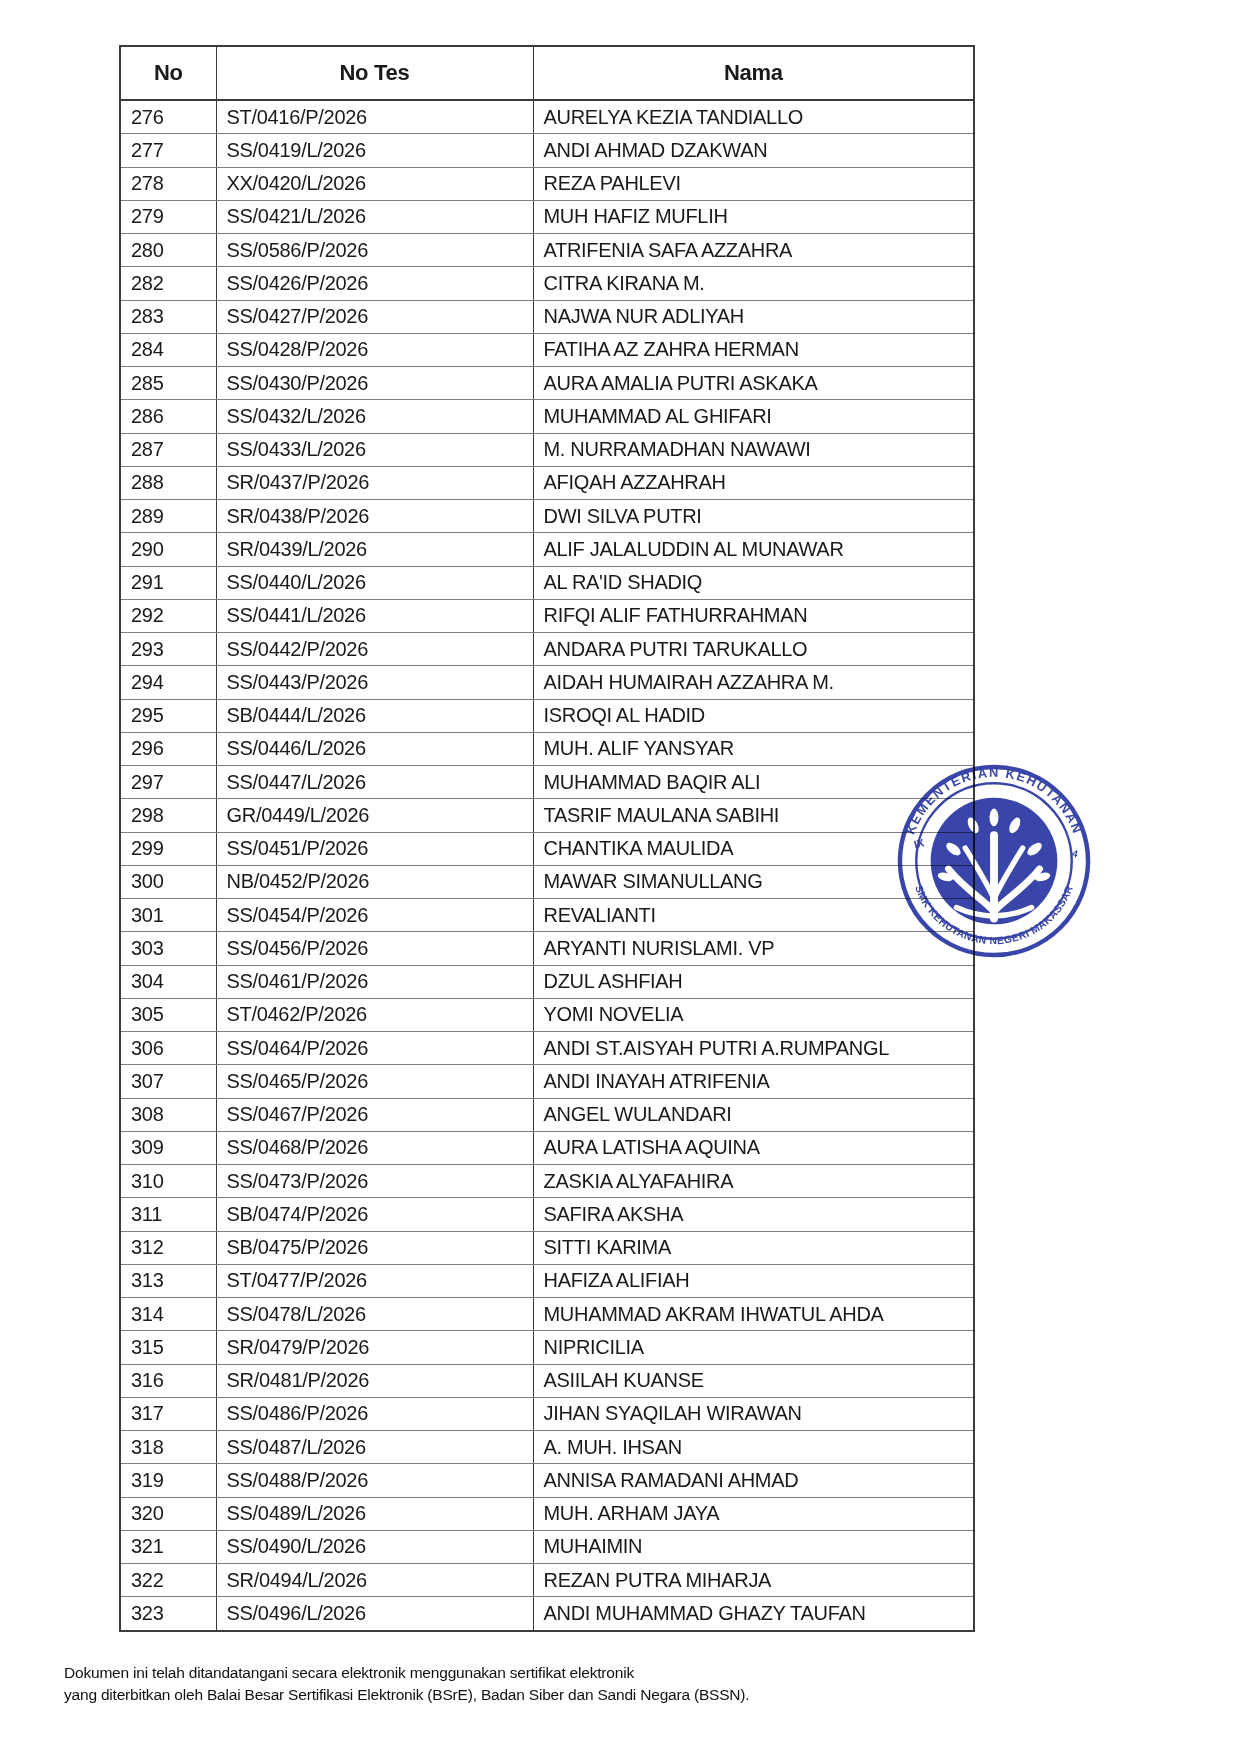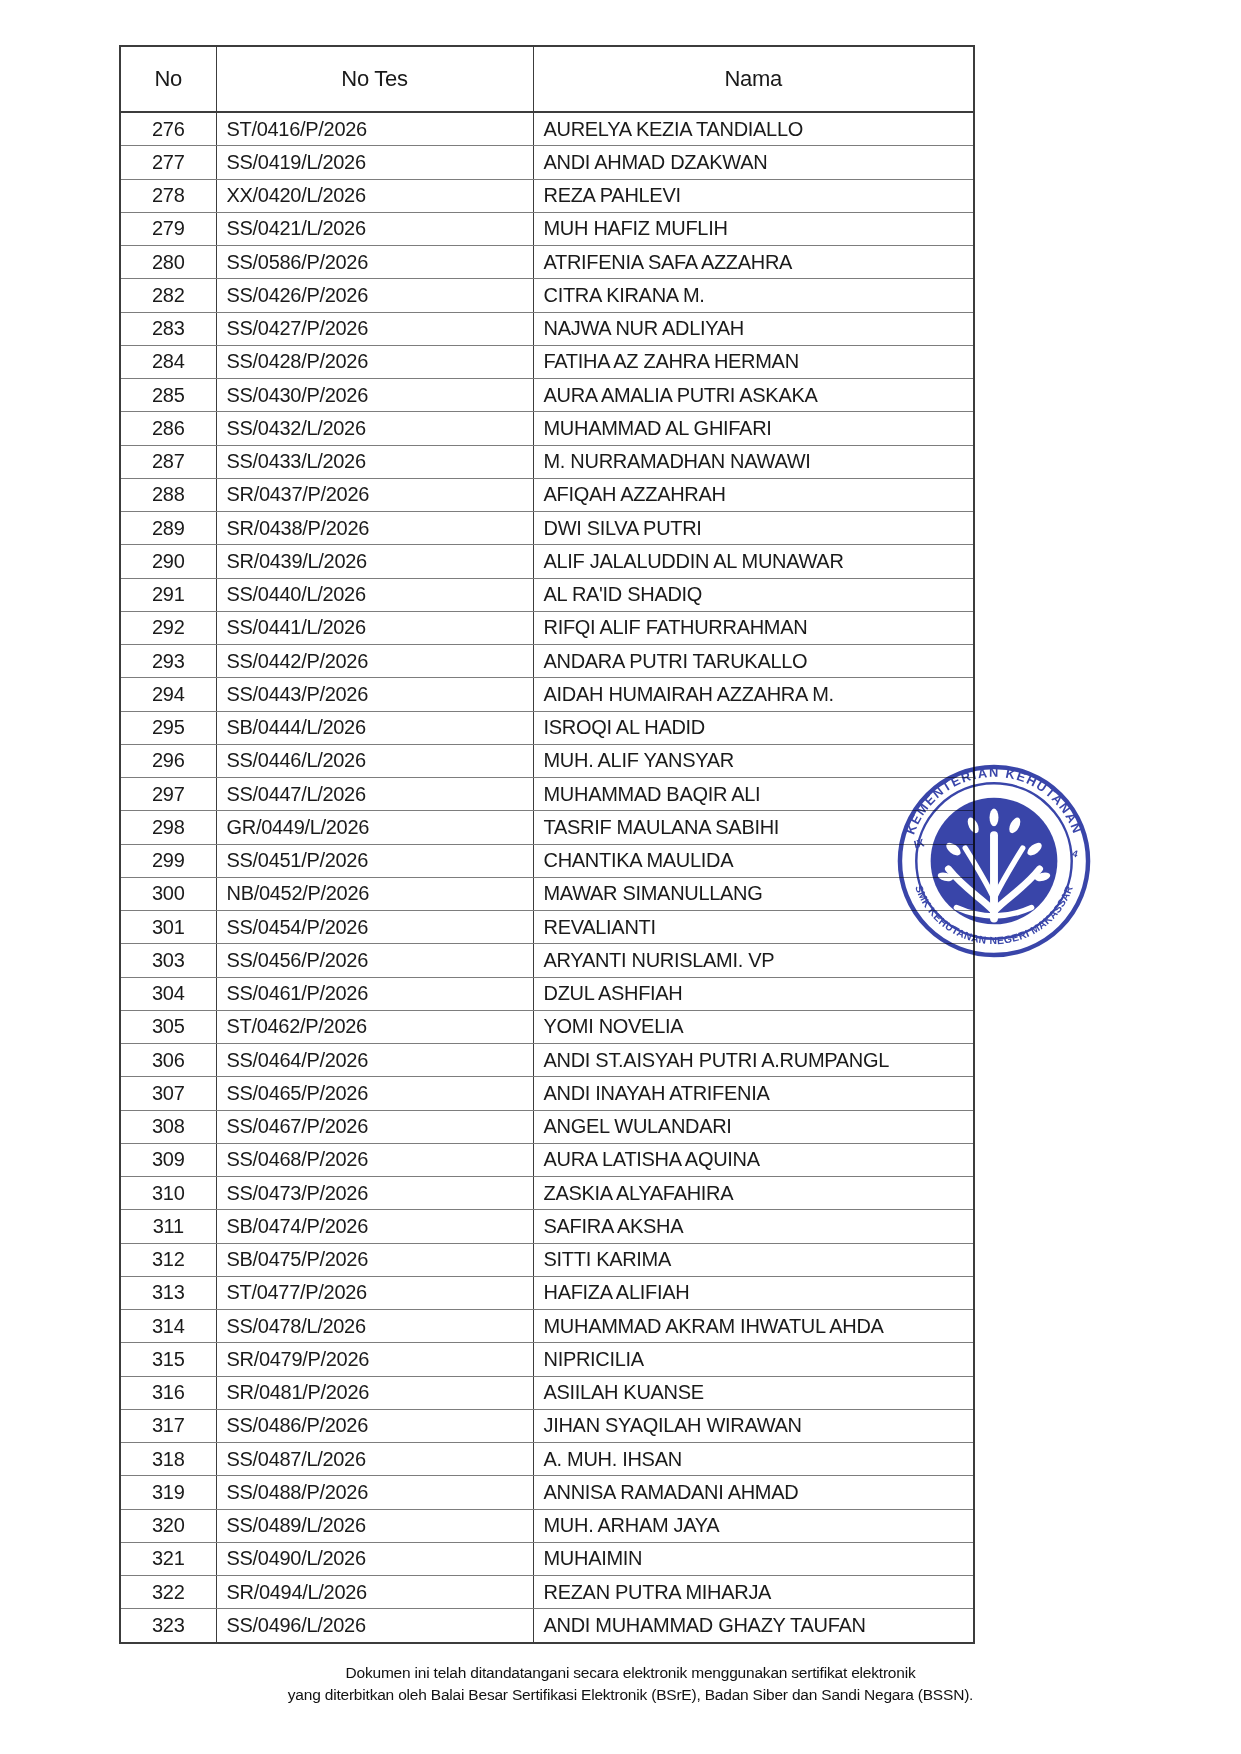--- a/index.html
+++ b/index.html
@@ -13,54 +13,54 @@
   }
   table.list {
     position:absolute; left:119px; top:45px;
     width:854px;
     border-collapse:collapse;
     table-layout:fixed;
     border:2.5px solid #3c3c3c;
   }
   table.list th {
     height:40px;
-    font-size:22px; font-weight:normal;
+    font-size:22px; font-weight:bold;
     text-align:center;
     border:1.5px solid #3c3c3c;
     border-bottom:2px solid #3c3c3c;
     letter-spacing:-0.3px;
-    padding:12px;
+    padding:6px;
   }
   table.list td {
     height:32.25px;
     font-size:20px;
     letter-spacing:-0.3px;
     border-left:1.5px solid #3c3c3c;
     border-right:1.5px solid #3c3c3c;
     border-top:1px solid #7d7d7d;
     border-bottom:1px solid #7d7d7d;
     padding:0 10px;
     white-space:nowrap;
     overflow:hidden;
   }
-  td.c-no { text-align:center; padding:0; }
+  td.c-no { text-align:left; padding:0; }
   td.c-notes, td.c-nama { text-align:left; }
   .stamp {
     position:absolute;
     left:895px; top:762px;
     width:198px; height:198px;
     mix-blend-mode:multiply;
     opacity:0.93;
   }
   .footer {
     position:absolute;
     left:0; right:0;
     top:1662px;
-    text-align:center;
-    padding-left:20px;
+    text-align:left;
+    padding-left:64px;
     font-size:15.5px;
     line-height:22px;
     color:#111111;
     letter-spacing:-0.2px;
   }
 </style>
 </head>
 <body>
 
 <div class="page">

